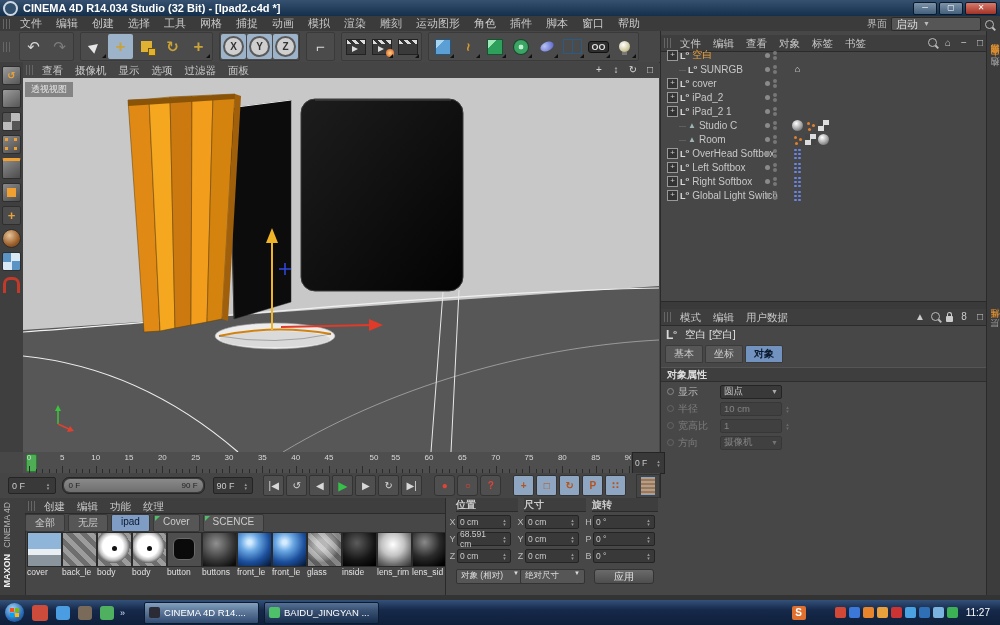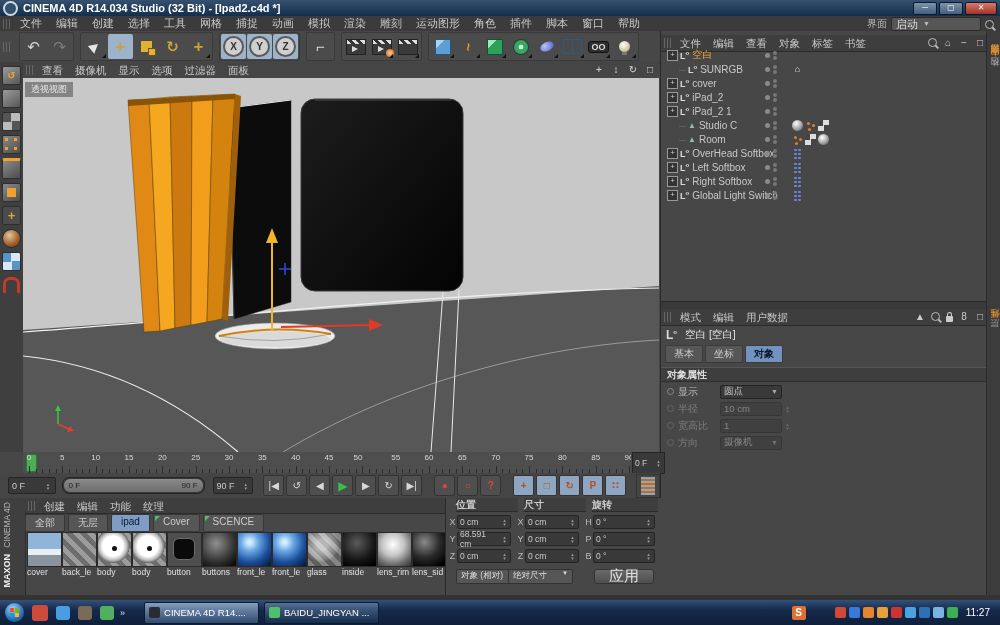--- a/index.html
+++ b/index.html
@@ -180,21 +180,21 @@
   
   .coords{position:absolute;left:445px;top:0;width:215px;height:97px;background:#474747;border-left:1px solid #2a2a2a;}
   .co-head{position:absolute;top:0;height:13px;background:#3e3e3e;border-bottom:1px solid #2b2b2b;color:#ccc;font-weight:bold;font-size:10px;line-height:13px;}
   .co-row{position:absolute;display:flex;align-items:center;font-size:9px;color:#bbb;}
   .co-lab{width:9px;text-align:center;flex:none;}
   .co-field{width:48px;height:12px;background:#393939;border:1px solid #242424;border-radius:2px;color:#ccc;
      display:flex;align-items:center;justify-content:space-between;padding:0 2px;font-size:8.5px;}
   .co-drop{position:absolute;height:13px;background:#565656;border:1px solid #333;border-radius:2px;color:#ddd;font-size:8.5px;
      display:flex;justify-content:space-between;padding:0 4px;}
   .co-apply{position:absolute;height:13px;background:linear-gradient(#6a6a6a,#4e4e4e);border:1px solid #333;border-radius:3px;
-     color:#e4e4e4;font-size:15px;display:flex;align-items:center;justify-content:center;}
+     color:#e4e4e4;font-size:10px;display:flex;align-items:center;justify-content:center;}
   .bottom-edge{left:0;top:595px;width:1000px;height:5px;background:#333;}
   
   .taskbar{left:0;top:600px;width:1000px;height:25px;background:linear-gradient(180deg,#33517a,#16294a 40%,#0e1f3a);display:flex;align-items:center;}
   .orb{width:19px;height:19px;border-radius:50%;background:radial-gradient(circle at 40% 30%,#9fd4f7,#2a6cb8 60%,#123f75);margin-left:5px;
        display:flex;align-items:center;justify-content:center;}
   .orbflag{width:9px;height:9px;display:grid;grid-template-columns:4px 4px;grid-gap:1px;}
   .orbflag i{background:#ffd23a;}
   .orbflag i:nth-child(1){background:#f25022;}.orbflag i:nth-child(2){background:#7fba00;}
   .orbflag i:nth-child(3){background:#00a4ef;}.orbflag i:nth-child(4){background:#ffb900;}
   .qicon{width:14px;height:14px;border-radius:3px;margin-left:8px;}
@@ -783,21 +783,21 @@
       <span class="tlabel" style="left: 6px;">0</span>
       <span class="tlabel" style="left: 39.3333px;">5</span>
       <span class="tlabel" style="left: 72.6667px;">10</span>
       <span class="tlabel" style="left: 106px;">15</span>
       <span class="tlabel" style="left: 139.333px;">20</span>
       <span class="tlabel" style="left: 172.667px;">25</span>
       <span class="tlabel" style="left: 206px;">30</span>
       <span class="tlabel" style="left: 239.333px;">35</span>
       <span class="tlabel" style="left: 272.667px;">40</span>
       <span class="tlabel" style="left: 306px;">45</span>
-      <span class="tlabel" style="left: 335px;">50</span>
+      <span class="tlabel" style="left: 351px;">50</span>
       <span class="tlabel" style="left: 372.667px;">55</span>
       <span class="tlabel" style="left: 406px;">60</span>
       <span class="tlabel" style="left: 439.333px;">65</span>
       <span class="tlabel" style="left: 472.667px;">70</span>
       <span class="tlabel" style="left: 506px;">75</span>
       <span class="tlabel" style="left: 539.333px;">80</span>
       <span class="tlabel" style="left: 572.667px;">85</span>
       <span class="tlabel" style="left: 606px;">90</span>
     </div>
   <div class="abs rfield">
@@ -1019,21 +1019,21 @@
               <span>▴</span>
               <span>▾</span>
             </span>
           </span>
         </span>
 
       <span class="co-drop" style="left:10px;top:71px;width:58px;">
         <span>对象 (相对)</span>
           <span class="arr" style="font-size:6px;">▼</span>
         </span>
-      <span class="co-drop" style="left:62px;top:71px;width:55px;">
+      <span class="co-drop" style="left:74px;top:71px;width:55px;">
         <span>绝对尺寸</span>
           <span class="arr" style="font-size:6px;">▼</span>
         </span>
       <span class="co-apply" style="left:148px;top:71px;width:58px;">应用</span>
     </div>
   </div>
 
   <div class="abs bottom-edge"></div>
 
   <div class="abs taskbar">

